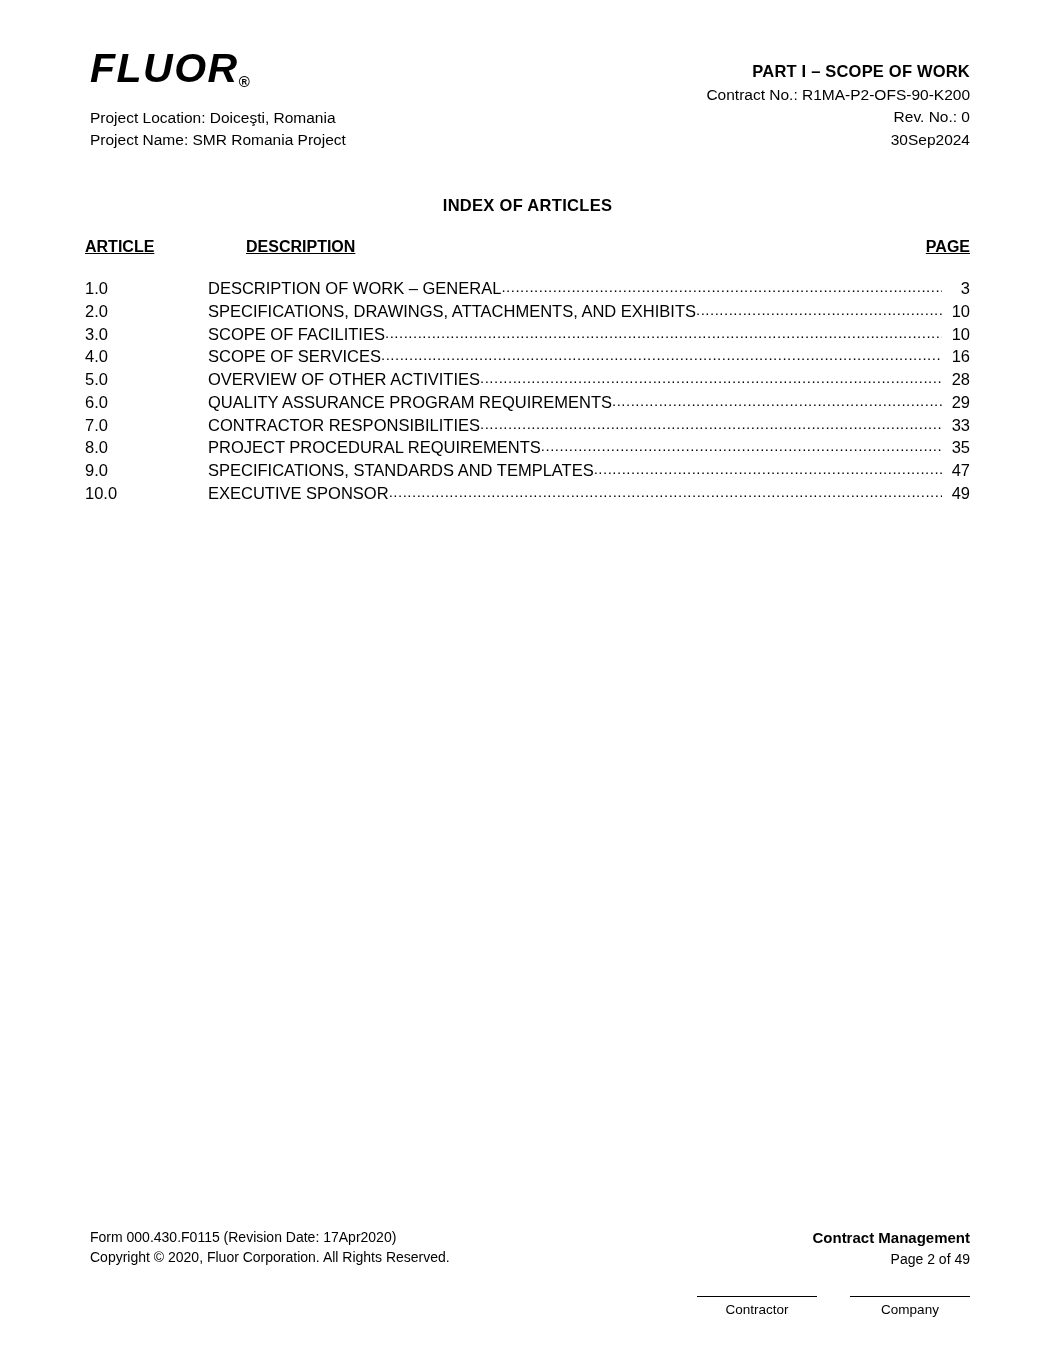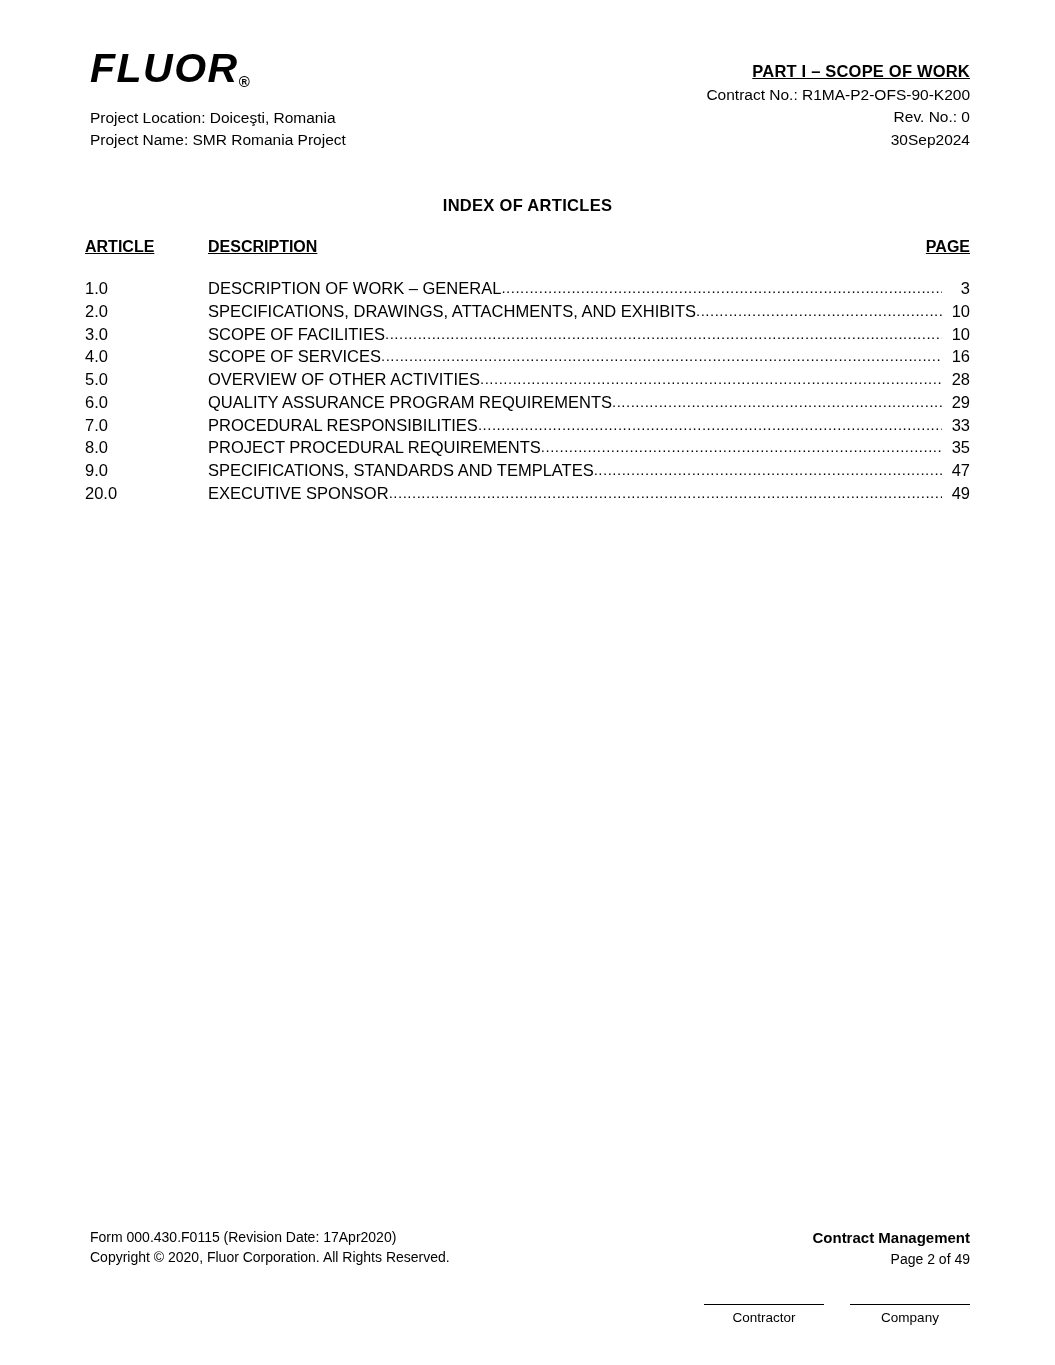--- a/index.html
+++ b/index.html
@@ -60,21 +60,20 @@
   .header-right {
     text-align: right;
     font-size: 15.5px;
     line-height: 1.45;
     padding-top: 12px;
   }
   .header-right .doc-title {
     font-weight: bold;
     font-size: 16.5px;
     letter-spacing: 0.2px;
-    text-decoration: underline;
   }
 
   
   .index-title {
     position: absolute;
     top: 196px;
     left: 0;
     right: 0;
     text-align: center;
     font-weight: bold;
@@ -85,37 +84,38 @@
     position: absolute;
     top: 238px;
     left: 85px;
     right: 85px;
   }
   .toc-head {
     display: flex;
     font-weight: bold;
     font-size: 16px;
     margin-bottom: 22px;
+    gap: 38px;
   }
   .toc-head .c-article {
     width: 123px;
   }
   .toc-head .c-desc {
     flex: 1;
   }
   .toc-head .c-page {
     width: 60px;
     text-align: right;
   }
   .toc-head span {
     text-decoration: underline;
   }
   .toc-row {
     display: flex;
-    align-items: center;
+    align-items: flex-start;
     font-size: 16.5px;
     line-height: 1.32;
     margin-bottom: 1px;
   }
   .toc-row .num {
     width: 123px;
     flex: 0 0 123px;
   }
   .toc-row .desc {
     white-space: nowrap;
@@ -152,26 +152,26 @@
   }
   .footer-right {
     text-align: right;
   }
   .footer-right .cm {
     font-weight: bold;
     font-size: 15px;
   }
   .signatures {
     position: absolute;
-    bottom: 40px;
+    bottom: 48px;
     right: 85px;
     width: 330px;
     display: flex;
     justify-content: flex-end;
-    gap: 26px;
+    gap: 33px;
   }
   .sig-block {
     width: 120px;
     text-align: center;
     font-size: 13.5px;
   }
   .sig-line {
     border-top: 1px solid #000000;
     height: 1px;
     margin: 0 auto 4px auto;
@@ -239,38 +239,38 @@
       <div class="pg">28</div>
     </div>
     <div class="toc-row">
       <div class="num">6.0</div>
       <div class="desc">QUALITY ASSURANCE PROGRAM REQUIREMENTS</div>
       <div class="dots">................................................................................................................................................................................................................................</div>
       <div class="pg">29</div>
     </div>
     <div class="toc-row">
       <div class="num">7.0</div>
-      <div class="desc">PROCEDURAL RESPONSIBILITIES</div>
+      <div class="desc">CONTRACTOR RESPONSIBILITIES</div>
       <div class="dots">................................................................................................................................................................................................................................</div>
       <div class="pg">33</div>
     </div>
     <div class="toc-row">
       <div class="num">8.0</div>
       <div class="desc">PROJECT PROCEDURAL REQUIREMENTS</div>
       <div class="dots">................................................................................................................................................................................................................................</div>
       <div class="pg">35</div>
     </div>
     <div class="toc-row">
       <div class="num">9.0</div>
       <div class="desc">SPECIFICATIONS, STANDARDS AND TEMPLATES</div>
       <div class="dots">................................................................................................................................................................................................................................</div>
       <div class="pg">47</div>
     </div>
     <div class="toc-row">
-      <div class="num">20.0</div>
+      <div class="num">10.0</div>
       <div class="desc">EXECUTIVE SPONSOR</div>
       <div class="dots">................................................................................................................................................................................................................................</div>
       <div class="pg">49</div>
     </div>
   </div>
 
   <div class="footer">
     <div class="footer-left">
       <div>Form 000.430.F0115 (Revision Date: 17Apr2020)</div>
       <div>Copyright © 2020, Fluor Corporation. All Rights Reserved.</div>

